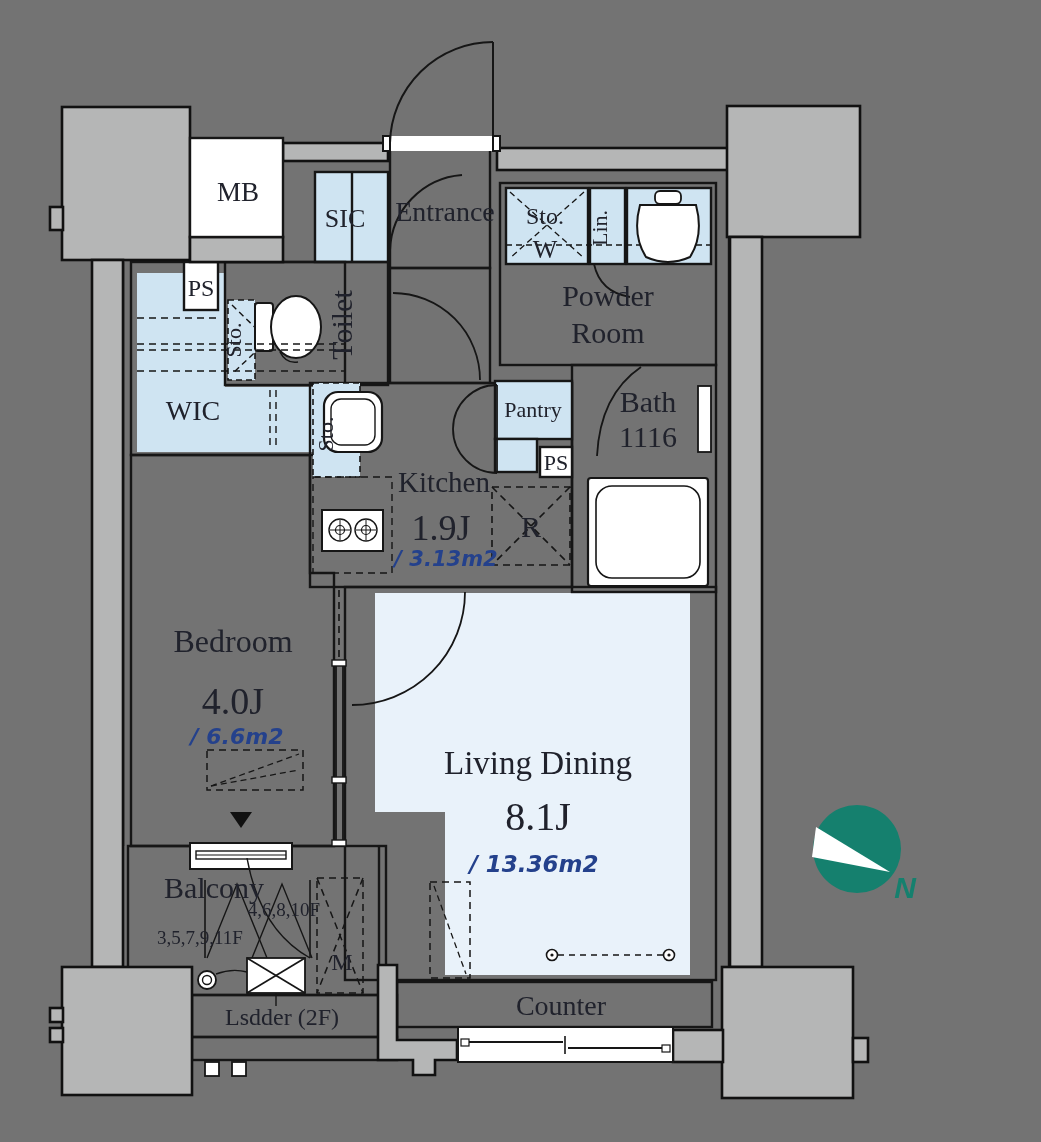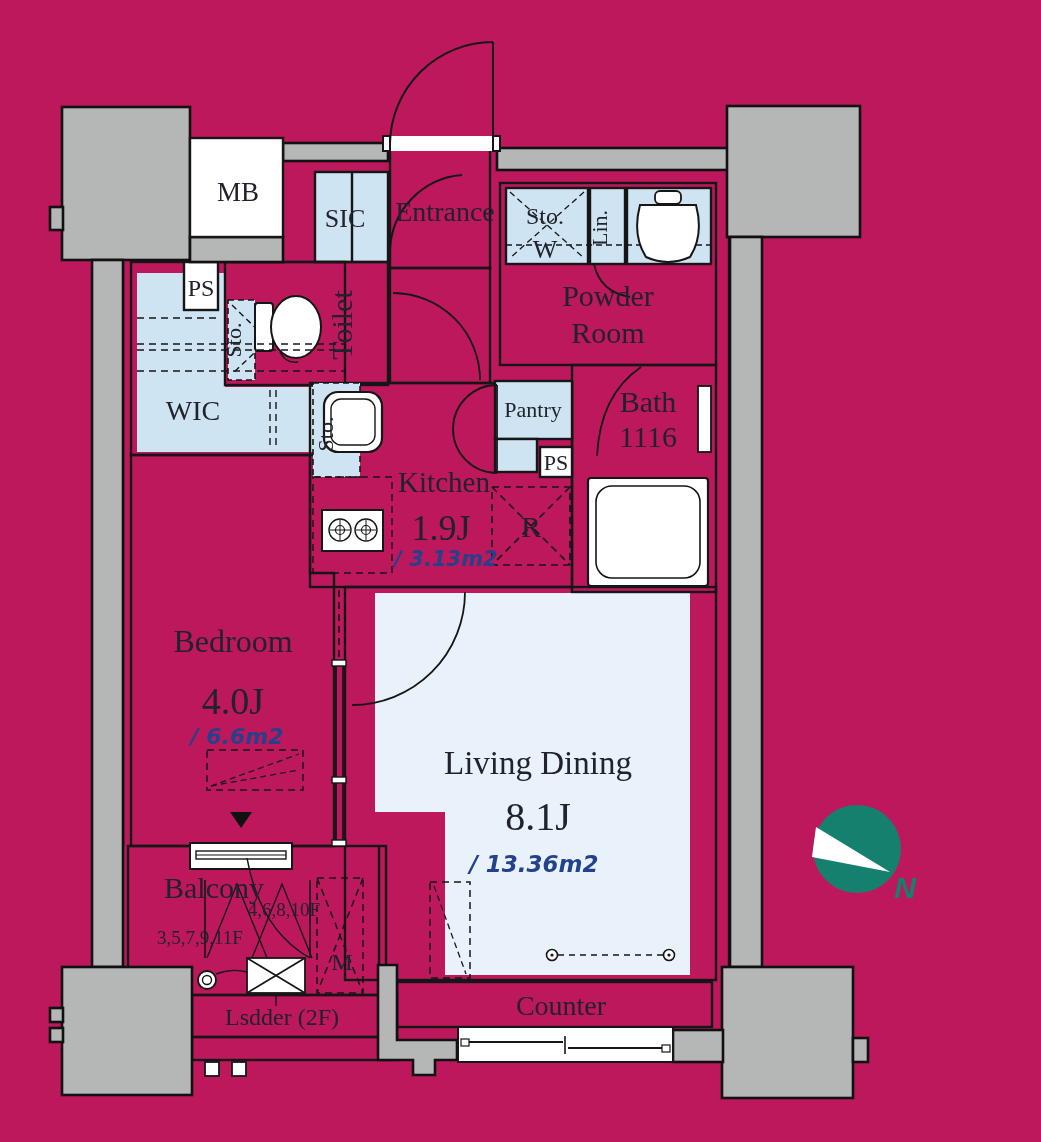--- a/index.html
+++ b/index.html
@@ -1,16 +1,16 @@
 <!DOCTYPE html>
 <html><head>
 <meta charset="utf-8">
 <style>
   html,body{margin:0;padding:0;background:#ffffff;}
-  .stage{position:relative;width:1041px;height:1142px;background:#be185d;overflow:hidden;
+  .stage{position:relative;width:1041px;height:1142px;background:#737373;overflow:hidden;
          font-family:"Liberation Serif","DejaVu Serif",serif;}
   svg{display:block}
   text{user-select:none}
   .room-label{fill:#20222c;}
   .area-label{fill:#24418c;font-family:"DejaVu Sans","Liberation Sans",sans-serif;font-style:italic;font-weight:bold;}
   .small-label{fill:#20222c;}
 </style>
 </head>
 <body>
 

